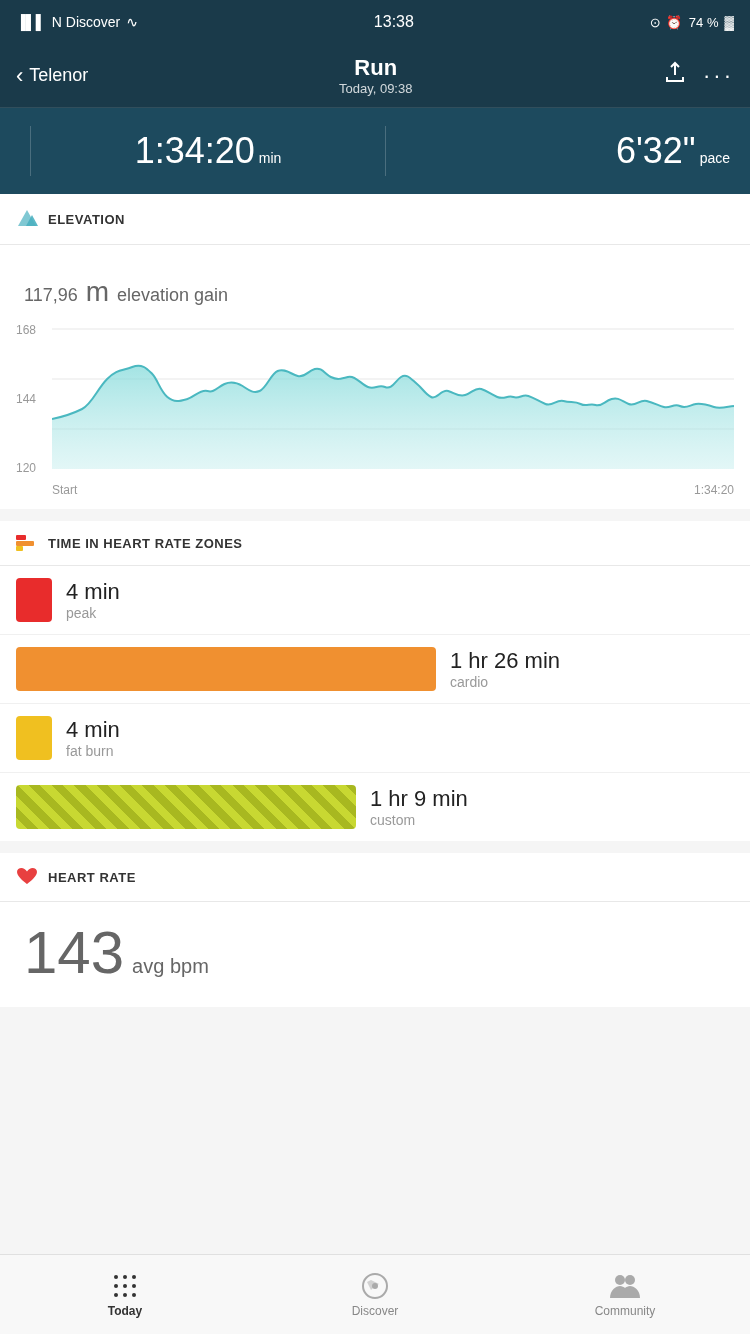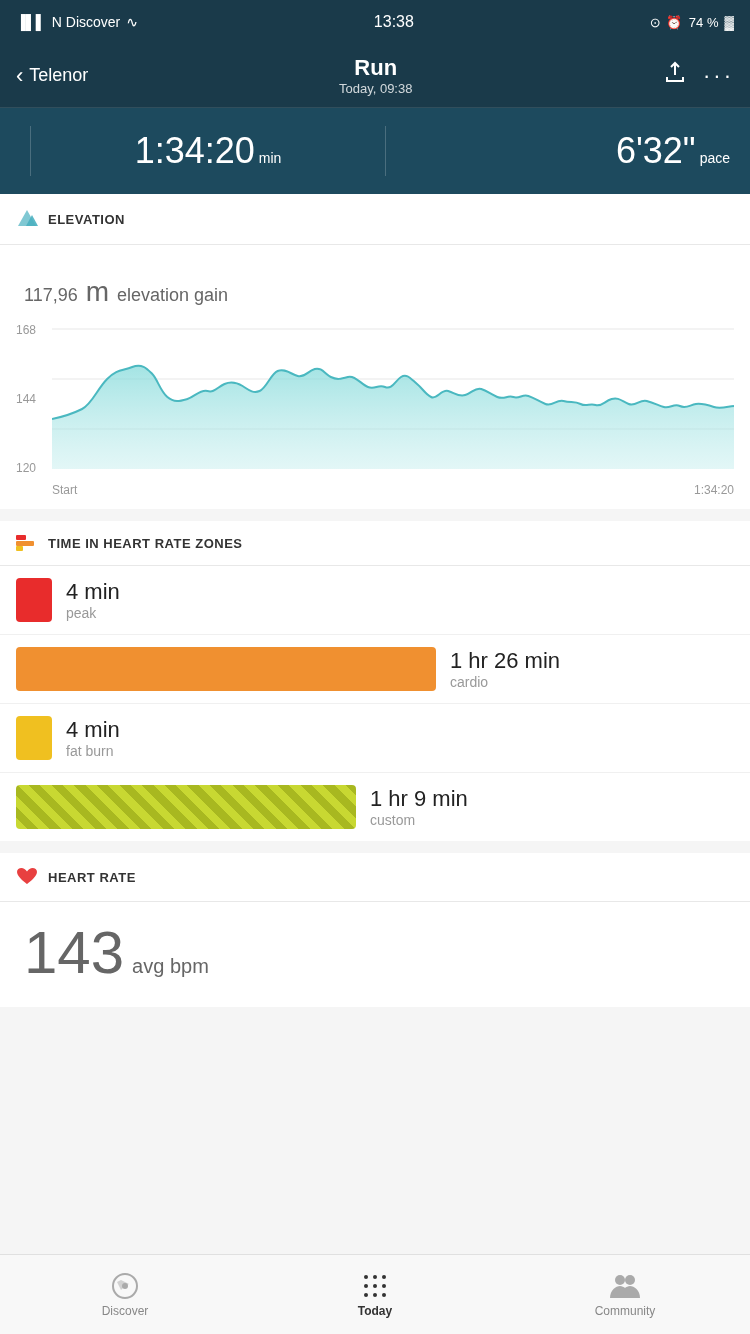--- a/index.html
+++ b/index.html
@@ -259,43 +259,43 @@
     <span style="font-size:60px; font-weight:200;">143</span><span style="font-size:20px; color:#666; margin-left:8px;">avg bpm</span>
   </div>
 </div>
 
 </div>
 
 <div class="tab-bar">
 
   <div class="tab-item">
     <svg width="28" height="28" viewBox="0 0 28 28">
-      <circle cx="14" cy="14" r="12" fill="none" stroke="#aaa" stroke-width="2"></circle>
-      <circle cx="14" cy="14" r="3" fill="#aaa"></circle>
-      <polygon points="10,8 18,12 14,14 10,18 6,10" fill="#aaa" opacity="0.5"></polygon>
-    </svg>
-    <span class="tab-label">Discover</span>
-  </div>
-
-  <div class="tab-item">
-    <svg width="28" height="28" viewBox="0 0 28 28">
       <circle cx="5" cy="5" r="2" fill="#333"></circle>
       <circle cx="14" cy="5" r="2" fill="#333"></circle>
       <circle cx="23" cy="5" r="2" fill="#333"></circle>
       <circle cx="5" cy="14" r="2" fill="#333"></circle>
       <circle cx="14" cy="14" r="2" fill="#333"></circle>
       <circle cx="23" cy="14" r="2" fill="#333"></circle>
       <circle cx="5" cy="23" r="2" fill="#333"></circle>
       <circle cx="14" cy="23" r="2" fill="#333"></circle>
       <circle cx="23" cy="23" r="2" fill="#333"></circle>
     </svg>
     <span class="tab-label active">Today</span>
   </div>
 
   <div class="tab-item">
+    <svg width="28" height="28" viewBox="0 0 28 28">
+      <circle cx="14" cy="14" r="12" fill="none" stroke="#aaa" stroke-width="2"></circle>
+      <circle cx="14" cy="14" r="3" fill="#aaa"></circle>
+      <polygon points="10,8 18,12 14,14 10,18 6,10" fill="#aaa" opacity="0.5"></polygon>
+    </svg>
+    <span class="tab-label">Discover</span>
+  </div>
+
+  <div class="tab-item">
     <svg width="34" height="28" viewBox="0 0 34 28">
       <circle cx="12" cy="8" r="5" fill="#aaa"></circle>
       <circle cx="22" cy="8" r="5" fill="#aaa"></circle>
       <path d="M2,26 C2,18 8,14 12,14 C14,14 16,15 17,16 C18,15 20,14 22,14 C26,14 32,18 32,26 Z" fill="#aaa"></path>
     </svg>
     <span class="tab-label">Community</span>
   </div>
 </div>
 
 </body></html>

